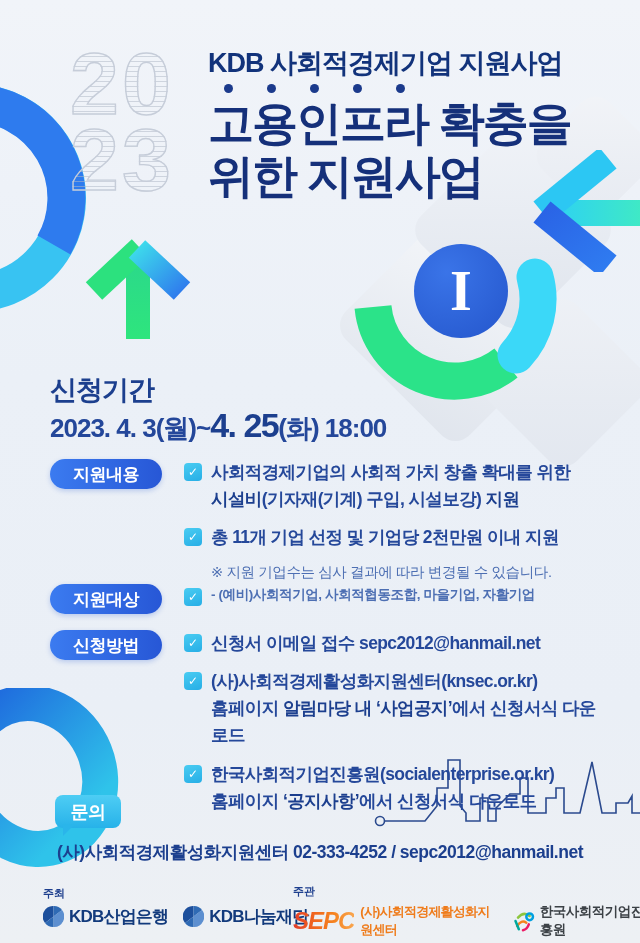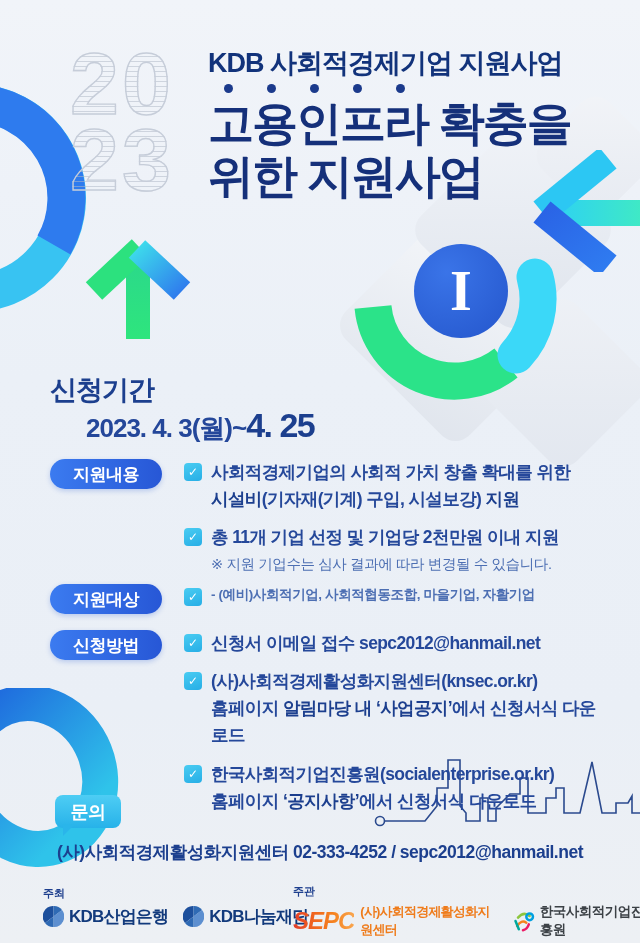--- a/index.html
+++ b/index.html
@@ -34,39 +34,39 @@
   .numeral-badge { position:absolute; left:414px; top:244px; z-index:4;
     width:94px; height:94px; border-radius:50%;
     background:radial-gradient(circle at 35% 30%, #3a74e8, #2456cc);
     display:flex; align-items:center; justify-content:center;
     color:#fff; font-family:"Liberation Serif","DejaVu Serif",serif;
     font-size:56px; font-weight:700; }
   
   .period-heading { position:absolute; left:50px; top:372px; z-index:3;
     font-size:27px; font-weight:800; color:#1c3f8e; letter-spacing:-1px; }
   .period-date { position:absolute; left:50px; top:406px; z-index:3;
-    font-size:26px; font-weight:600; color:#24479a; letter-spacing:-1px; display:flex; align-items:baseline;margin-left:36px; }
+    font-size:26px; font-weight:600; color:#24479a; letter-spacing:-1px; display:flex; align-items:baseline; }
   .period-date .emph { font-size:34px; font-weight:900; letter-spacing:-1.5px; color:#1c3f8e; }
   
   .section { position:absolute; left:50px; width:560px; display:flex; align-items:flex-start; z-index:3; }
   .s-support { top:459px; } .s-target { top:584px; } .s-method { top:630px; }
   .pill { flex:0 0 auto; width:112px; height:30px; border-radius:16px;
     background:linear-gradient(90deg,#3b7bf0,#2757d6);
     color:#fff; font-size:17px; font-weight:700; letter-spacing:-0.5px;
     display:flex; align-items:center; justify-content:center; margin-right:22px; margin-top:0px;
     box-shadow:0 2px 5px rgba(40,90,210,.25); }
   .items { flex:1; }
   .item { display:flex; align-items:flex-start; margin-bottom:11px; }
   .item:last-child { margin-bottom:0; }
   .check { flex:0 0 auto; width:18px; height:18px; margin:4px 9px 0 0; border-radius:4px;
     background:linear-gradient(160deg,#49ccf2,#27aee6);
     color:#fff; font-size:12px; font-weight:900; line-height:18px; text-align:center; }
   .lines { font-size:17.5px; font-weight:600; color:#25489a; line-height:1.55; letter-spacing:-0.6px; }
   .lines b { font-weight:800; color:#1c3f8e; }
-  .note { font-size:14.5px; font-weight:400; color:#4d6fb3; letter-spacing:-0.4px; margin-top:2px; }
+  .note { font-size:14.5px; font-weight:400; color:#4d6fb3; letter-spacing:-0.4px; margin-top:10px; }
   .sub  { font-size:13.5px; font-weight:700; color:#4d6fb3; letter-spacing:-0.4px; margin-top:1px; }
   .email { font-weight:700; }
   
   .inquiry-badge { position:absolute; left:55px; top:795px; z-index:4;
     width:66px; height:33px; border-radius:8px;
     background:linear-gradient(180deg,#4ecdf4,#27b2e9);
     color:#fff; font-size:18px; font-weight:800; letter-spacing:-0.5px;
     display:flex; align-items:center; justify-content:center;text-align:center; }
   .inquiry-badge::after { content:""; position:absolute; left:8px; bottom:-8px;
     border:6px solid transparent; border-top-color:#2ab5ea; border-left-color:#2ab5ea; }
@@ -160,20 +160,21 @@
   </div>
 
   <div class="numeral-badge">
     <span>I</span>
   </div>
 
   <div class="period-heading">신청기간</div>
   <div class="period-date">
     <span>2023. 4. 3(월)~</span>
     <span class="emph">4. 25</span>
+    <span>(화) 18:00</span>
   </div>
 
   <div class="section s-support">
     <div class="pill">지원내용</div>
     <div class="items">
       <div class="item">
         <span class="check">✓</span>
         <div class="lines">
           <div>사회적경제기업의 사회적 가치 창출 확대를 위한</div>
           <div>

